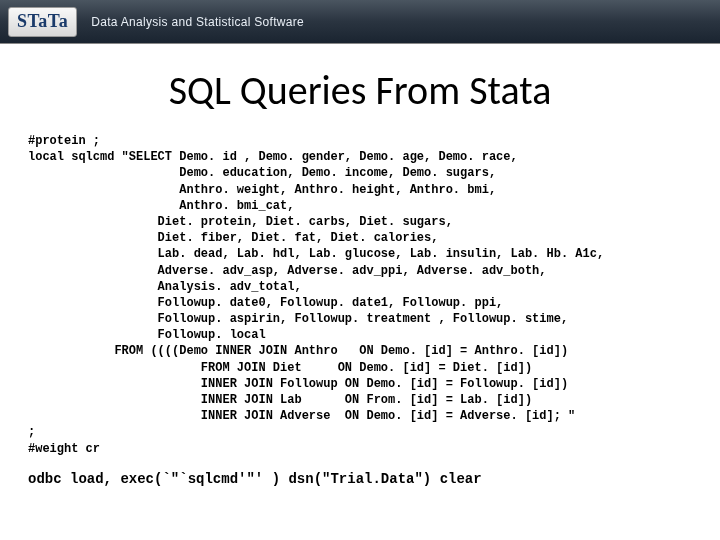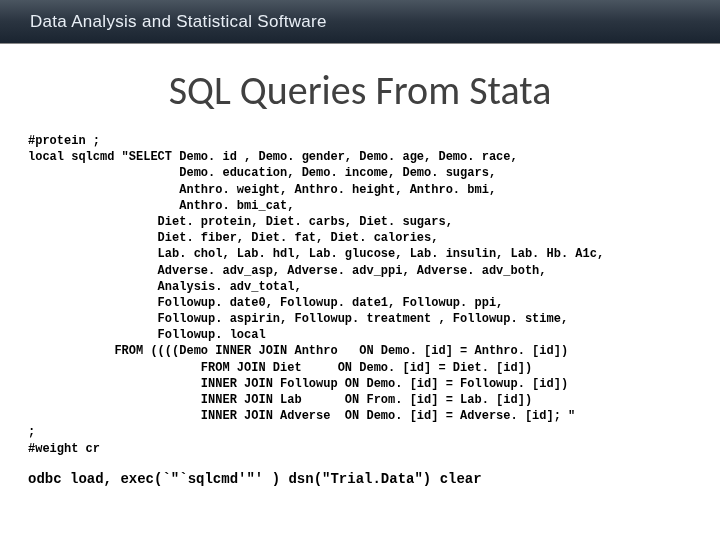--- a/index.html
+++ b/index.html
@@ -23,31 +23,31 @@
   }
   .logo-text {
     font-weight: bold;
     font-size: 18px;
     color: #1a3a6a;
     letter-spacing: 0.5px;
     font-family: Georgia, serif;
   }
   .tagline {
     color: #e8eef5;
-    font-size: 17px;
-    margin-left: 22px;
+    font-size: 12px;
+    margin-left: 14px;
     letter-spacing: 0.3px;
   }
   .title {
     font-family: Calibri, "Segoe UI", Arial, sans-serif;
     font-size: 40px;
     font-weight: 400;
     text-align: center;
     margin: 22px 0 18px 0;
-    color: #404040;
+    color: #000000;
   }
   .code-block {
     font-family: "Courier New", monospace;
     font-size: 12px;
     line-height: 1.35;
     white-space: pre;
     padding: 0 28px;
     font-weight: bold;
     color: #000;
   }
@@ -57,33 +57,36 @@
     font-weight: bold;
     padding: 14px 28px 0 28px;
     white-space: pre;
     color: #000;
   }
 </style>
 </head>
 <body>
 
 <div class="header">
+  <div class="logo-box">
+    <span class="logo-text">STaTa</span>
+  </div>
   <span class="tagline">Data Analysis and Statistical Software</span>
 </div>
 
 <h1 class="title">SQL Queries From Stata</h1>
 
 <div class="code-block"><span>#protein ;</span>
 <span>local sqlcmd "SELECT Demo. id , Demo. gender, Demo. age, Demo. race,</span>
 <span>                     Demo. education, Demo. income, Demo. sugars,</span>
 <span>                     Anthro. weight, Anthro. height, Anthro. bmi,</span>
 <span>                     Anthro. bmi_cat,</span>
 <span>                  Diet. protein, Diet. carbs, Diet. sugars,</span>
 <span>                  Diet. fiber, Diet. fat, Diet. calories,</span>
-<span>                  Lab. chol, Lab. hdl, Lab. glucose, Lab. insulin, Lab. Hb. A1c,</span>
+<span>                  Lab. dead, Lab. hdl, Lab. glucose, Lab. insulin, Lab. Hb. A1c,</span>
 <span>                  Adverse. adv_asp, Adverse. adv_ppi, Adverse. adv_both,</span>
 <span>                  Analysis. adv_total,</span>
 <span>                  Followup. date0, Followup. date1, Followup. ppi,</span>
 <span>                  Followup. aspirin, Followup. treatment , Followup. stime,</span>
 <span>                  Followup. local</span>
 <span>            FROM ((((Demo INNER JOIN Anthro   ON Demo. [id] = Anthro. [id])</span>
 <span>                        FROM JOIN Diet     ON Demo. [id] = Diet. [id])</span>
 <span>                        INNER JOIN Followup ON Demo. [id] = Followup. [id])</span>
 <span>                        INNER JOIN Lab      ON From. [id] = Lab. [id])</span>
 <span>                        INNER JOIN Adverse  ON Demo. [id] = Adverse. [id]; "</span>

